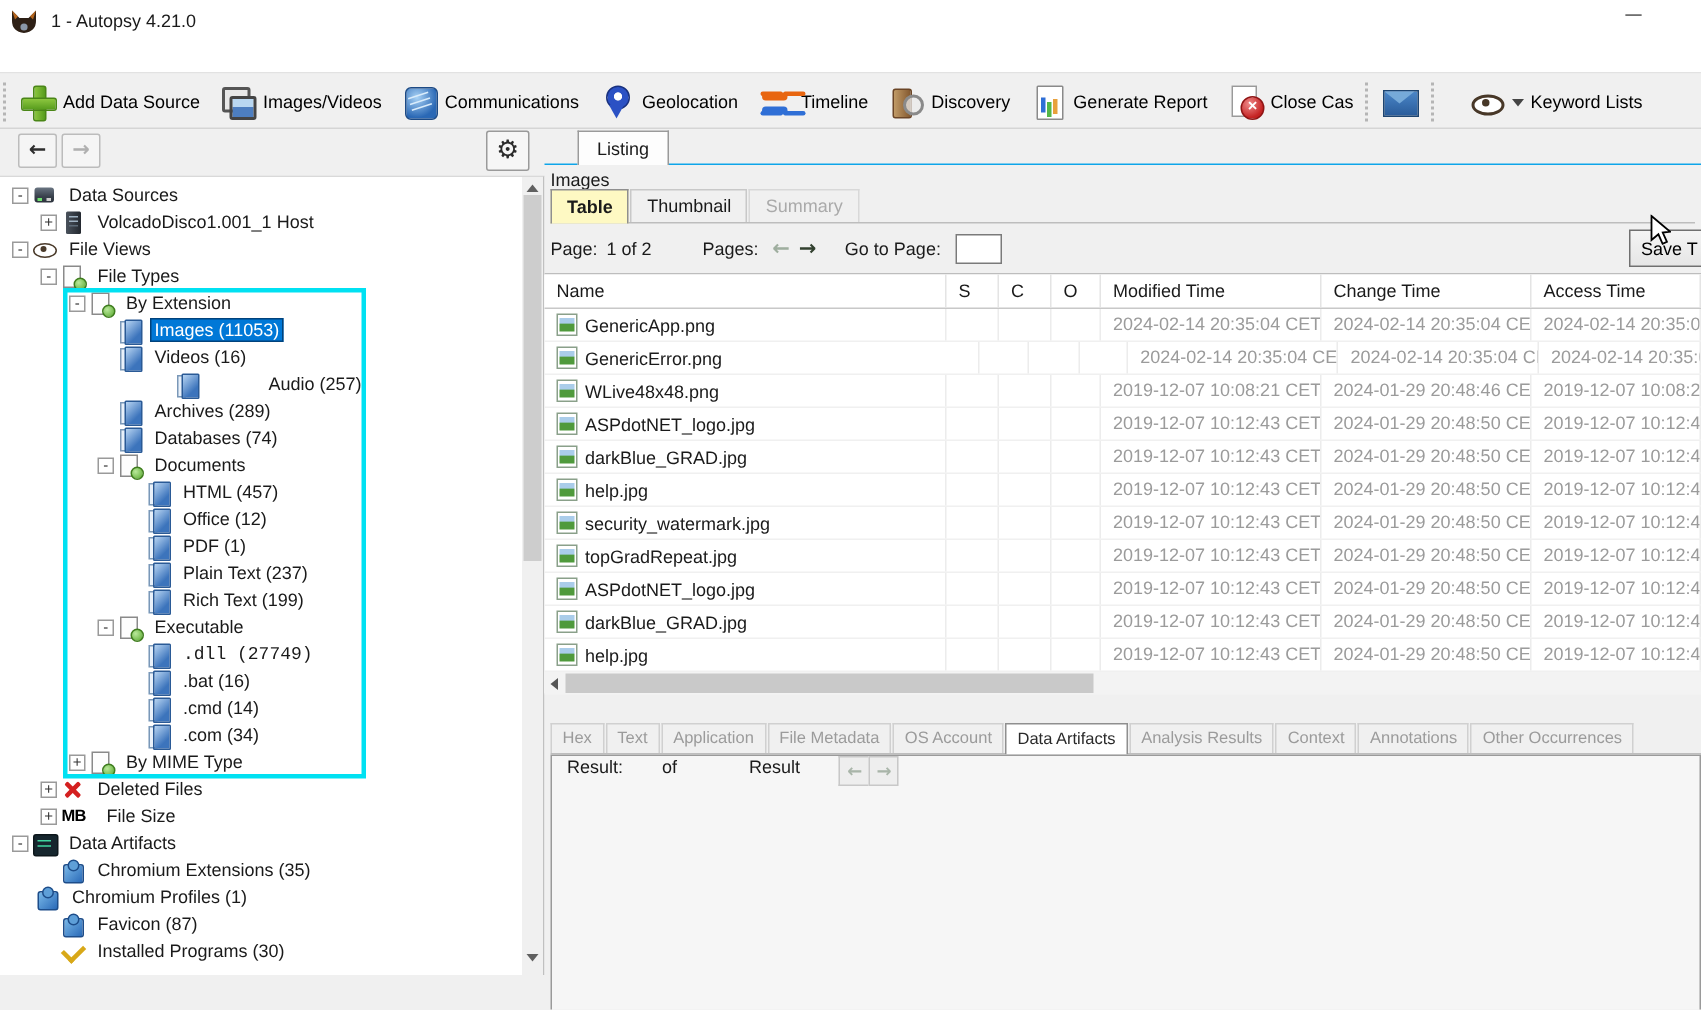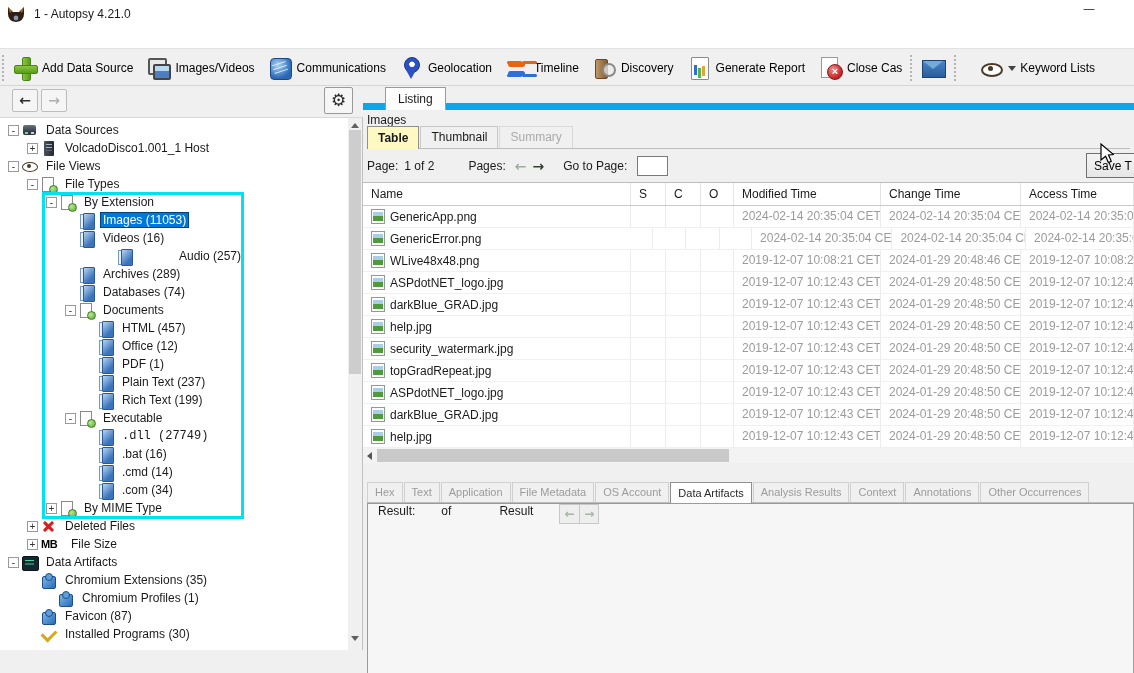--- a/index.html
+++ b/index.html
@@ -89,21 +89,21 @@
 
   
   #tree-scroll { position:absolute; right:0; top:0; width:14px; height:533px; background:#f0f0f0; }
   #tree-scroll .thumb { position:absolute; left:1px; top:12px; width:12px; height:244px; background:#cdcdcd; }
   .tri { width:0; height:0; position:absolute; left:3px; }
   .tri-up { top:5px; border-left:4px solid transparent; border-right:4px solid transparent; border-bottom:5px solid #606060; }
   .tri-down { bottom:10px; border-left:4px solid transparent; border-right:4px solid transparent; border-top:5px solid #606060; }
 
   
   #main { position:absolute; left:363px; top:86px; width:771px; height:564px; background:#f0f0f0; }
-  #listing-strip { position:absolute; left:0; top:0; width:771px; height:24px; border-bottom:7px solid #0ea5e9; }
+  #listing-strip { position:absolute; left:0; top:0; width:771px; height:24px; border-bottom:1px solid #0ea5e9; }
   #listing-tab { position:absolute; left:22px; top:1px; height:23px; padding:4px 12px; background:#fdfdfd; border:1px solid #9a9a9a; border-bottom:none; }
   #content-title { position:absolute; left:4px; top:27px; }
   #view-tabs { position:absolute; left:4px; top:41px; height:22px; width:763px; border-bottom:1px solid #bdbdbd; display:flex; align-items:flex-end; }
   .vtab { padding:3px 10px 4px; margin-right:1px; border:1px solid #c8c8c8; border-bottom:none; background:#f0f0f0; }
   .vtab.active { background:#fef9c3; border-color:#8f8f8f; position:relative; top:1px; padding-top:4px; font-weight:bold;text-align:right; }
   .vtab.disabled { color:#aaa; border-color:#d8d8d8; }
   #paging { position:absolute; left:4px; top:63px; width:767px; height:33px; display:flex; align-items:center; }
   #paging .lbl { margin-right:6px; }
   .pg-arrow { font-size:14px; font-weight:bold; margin:0 3px; }
   .pg-arrow.disabled { color:#9fae9f; }
@@ -343,21 +343,21 @@
         <div class="tree-row" style="padding-left: 8px;">
           <span class="expander">-</span>
           <span class="tr-ic ti-artifacts-icon"></span>
           <span class="tree-label">Data Artifacts</span>
         </div>
         <div class="tree-row" style="padding-left: 27px;">
           <span class="exp-space"></span>
           <span class="tr-ic ti-puzzle-icon"></span>
           <span class="tree-label">Chromium Extensions (35)</span>
         </div>
-        <div class="tree-row" style="padding-left: 44px;">
+        <div class="tree-row" style="padding-left: 10px;">
           <span class="exp-space"></span>
           <span class="tr-ic ti-puzzle-icon"></span>
           <span class="tree-label">Chromium Profiles (1)</span>
         </div>
         <div class="tree-row" style="padding-left: 27px;">
           <span class="exp-space"></span>
           <span class="tr-ic ti-puzzle-icon"></span>
           <span class="tree-label">Favicon (87)</span>
         </div>
         <div class="tree-row" style="padding-left: 27px;">

